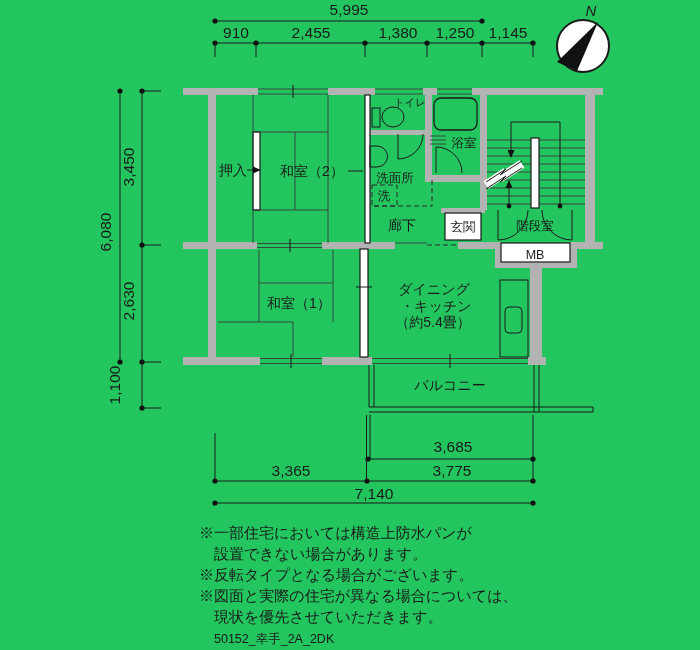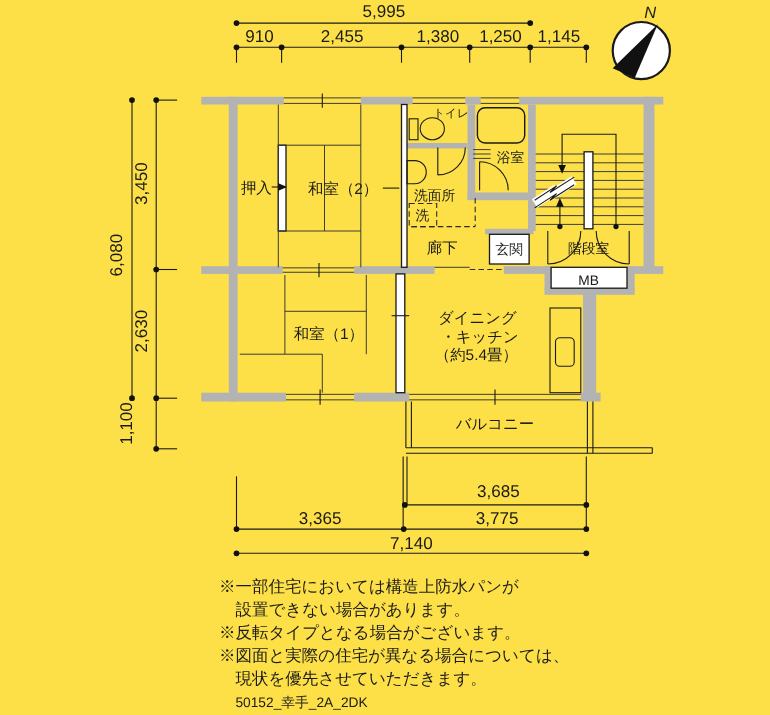--- a/index.html
+++ b/index.html
@@ -1,16 +1,16 @@
 <!DOCTYPE html>
 <html><head>
 <meta charset="utf-8">
 <style>
   html,body{margin:0;padding:0;background:#ffffff;}
-  .canvas{position:relative;width:700px;height:650px;background:#fde047;overflow:hidden;
+  .canvas{position:relative;width:700px;height:650px;background:#22c55e;overflow:hidden;
           font-family:"Liberation Sans", sans-serif;}
   svg{position:absolute;left:0;top:0;}
   svg text{font-family:"Liberation Sans", sans-serif;fill:#1a1a1a;}
   .dim{font-size:15.5px;}
   .room{font-size:14px;}
   .room-s{font-size:12.5px;}
   .room-xs{font-size:10.5px;}
   .note{font-size:15px;}
   .foot{font-size:12.5px;}
   .north{font-size:15px;font-style:italic;}

